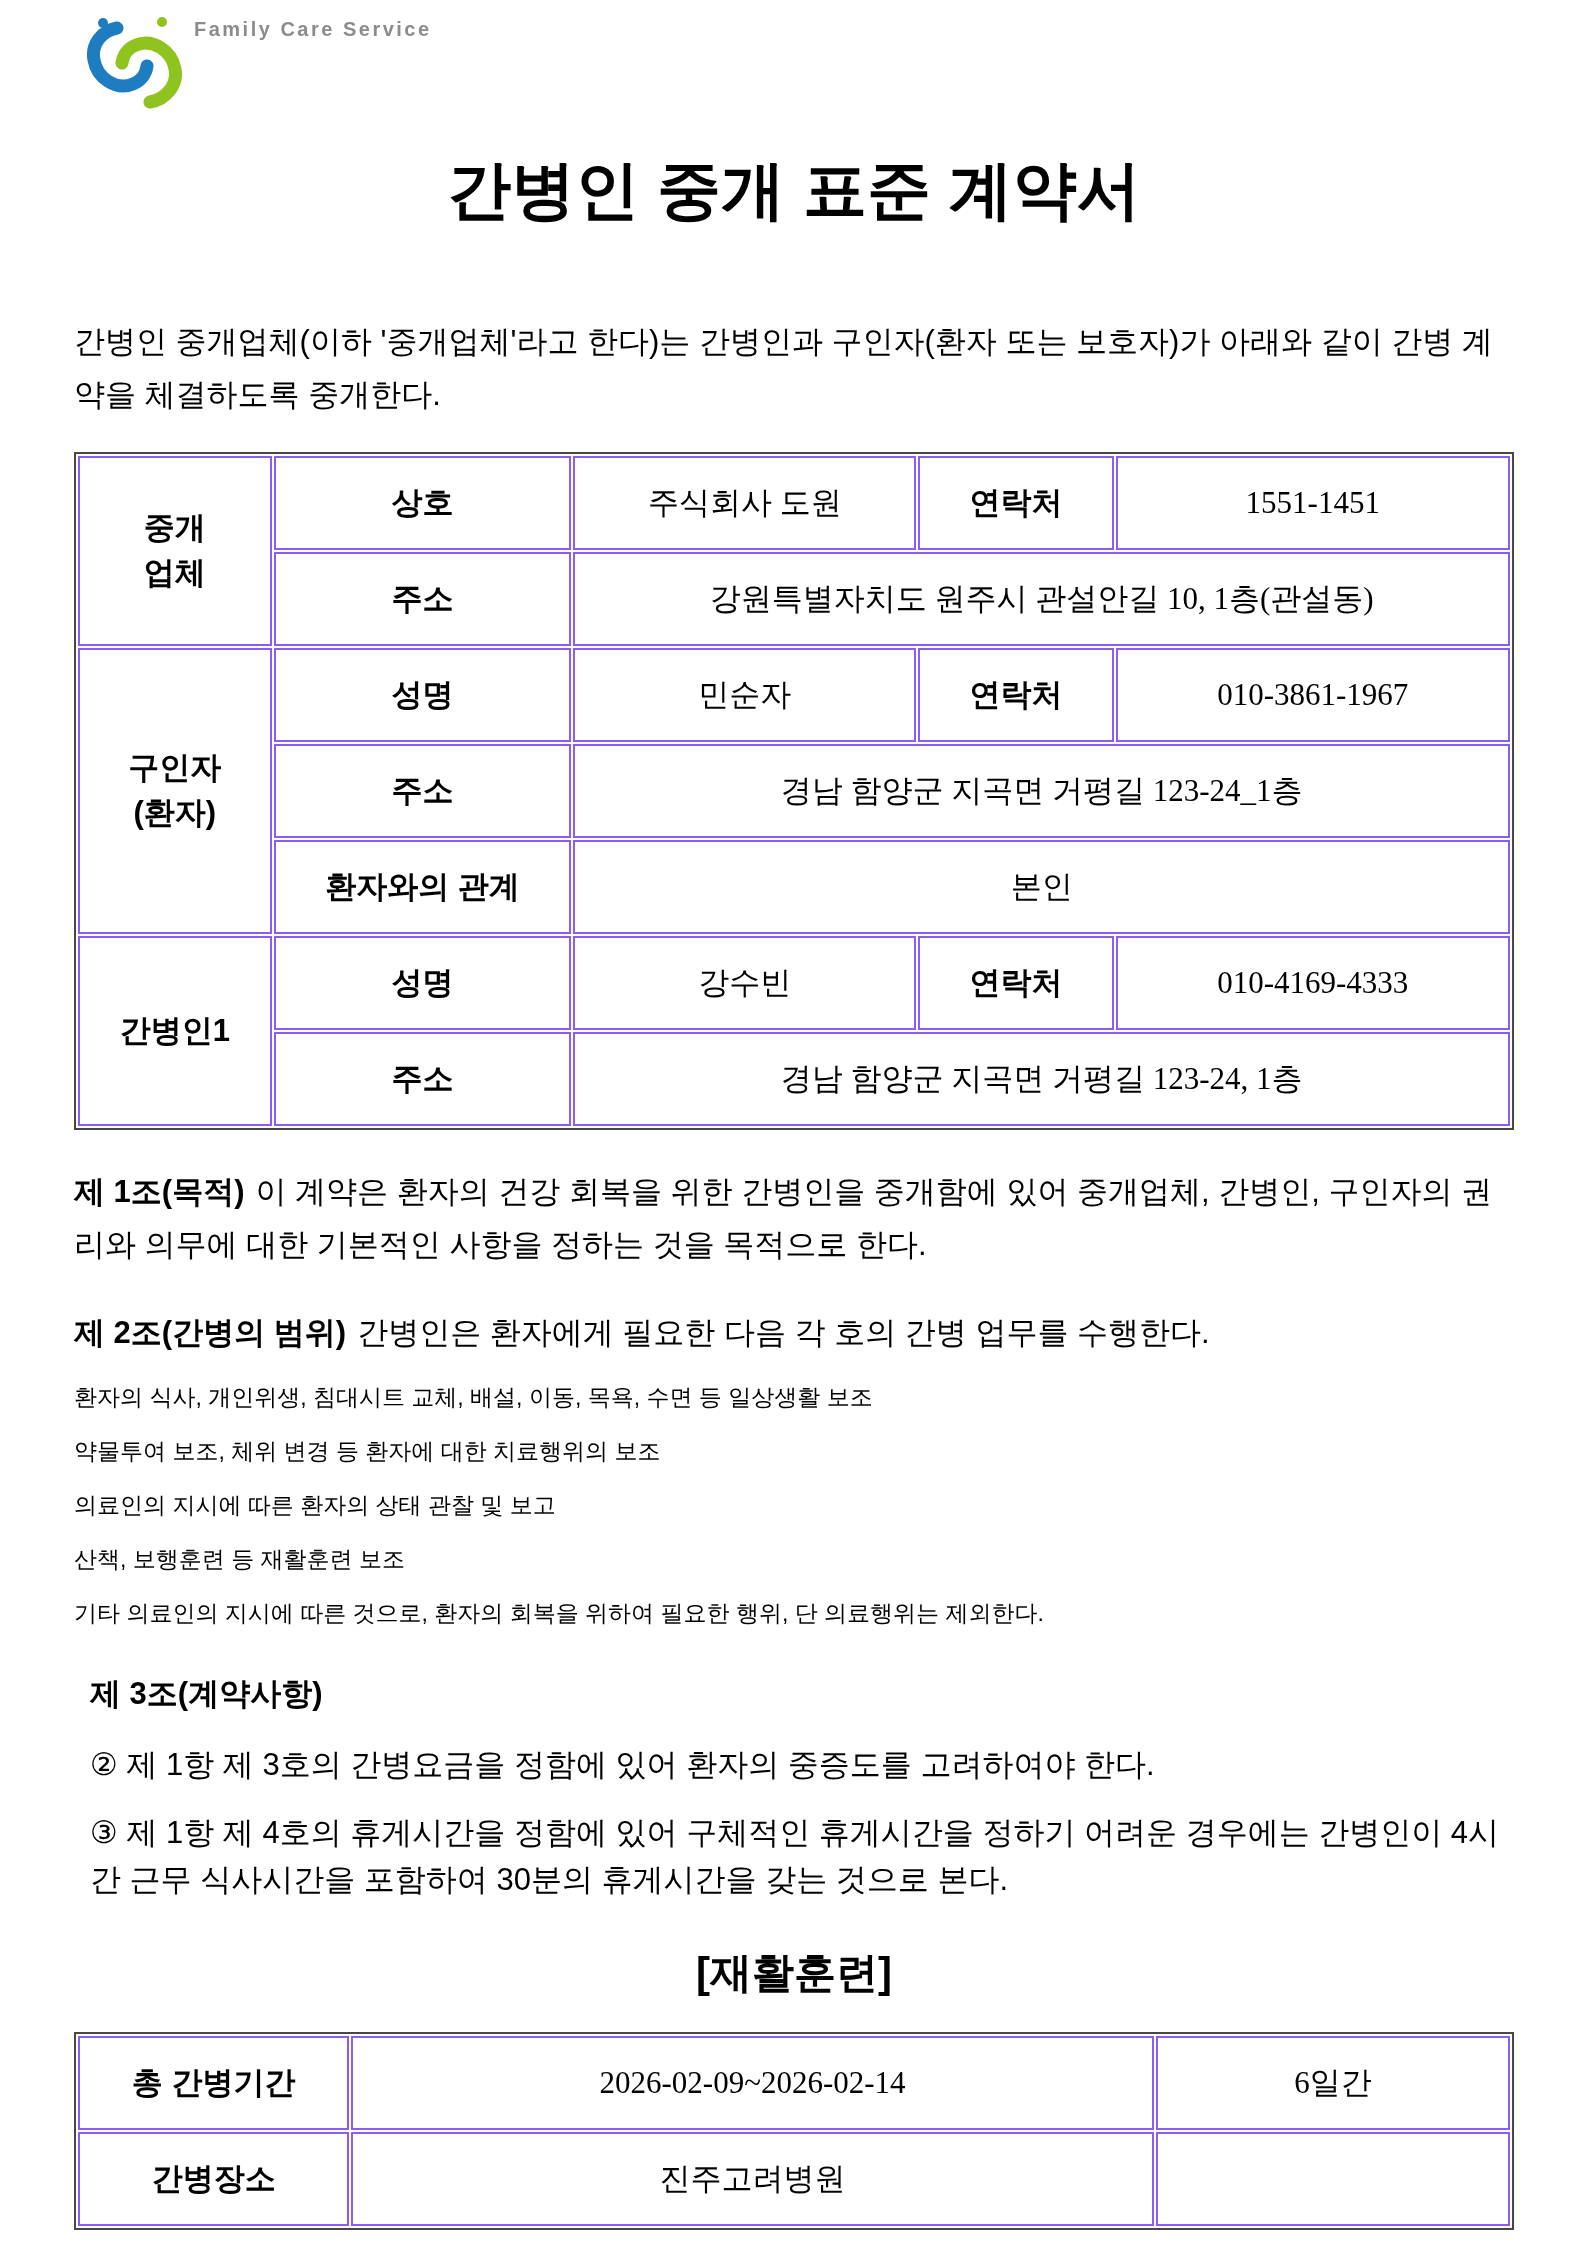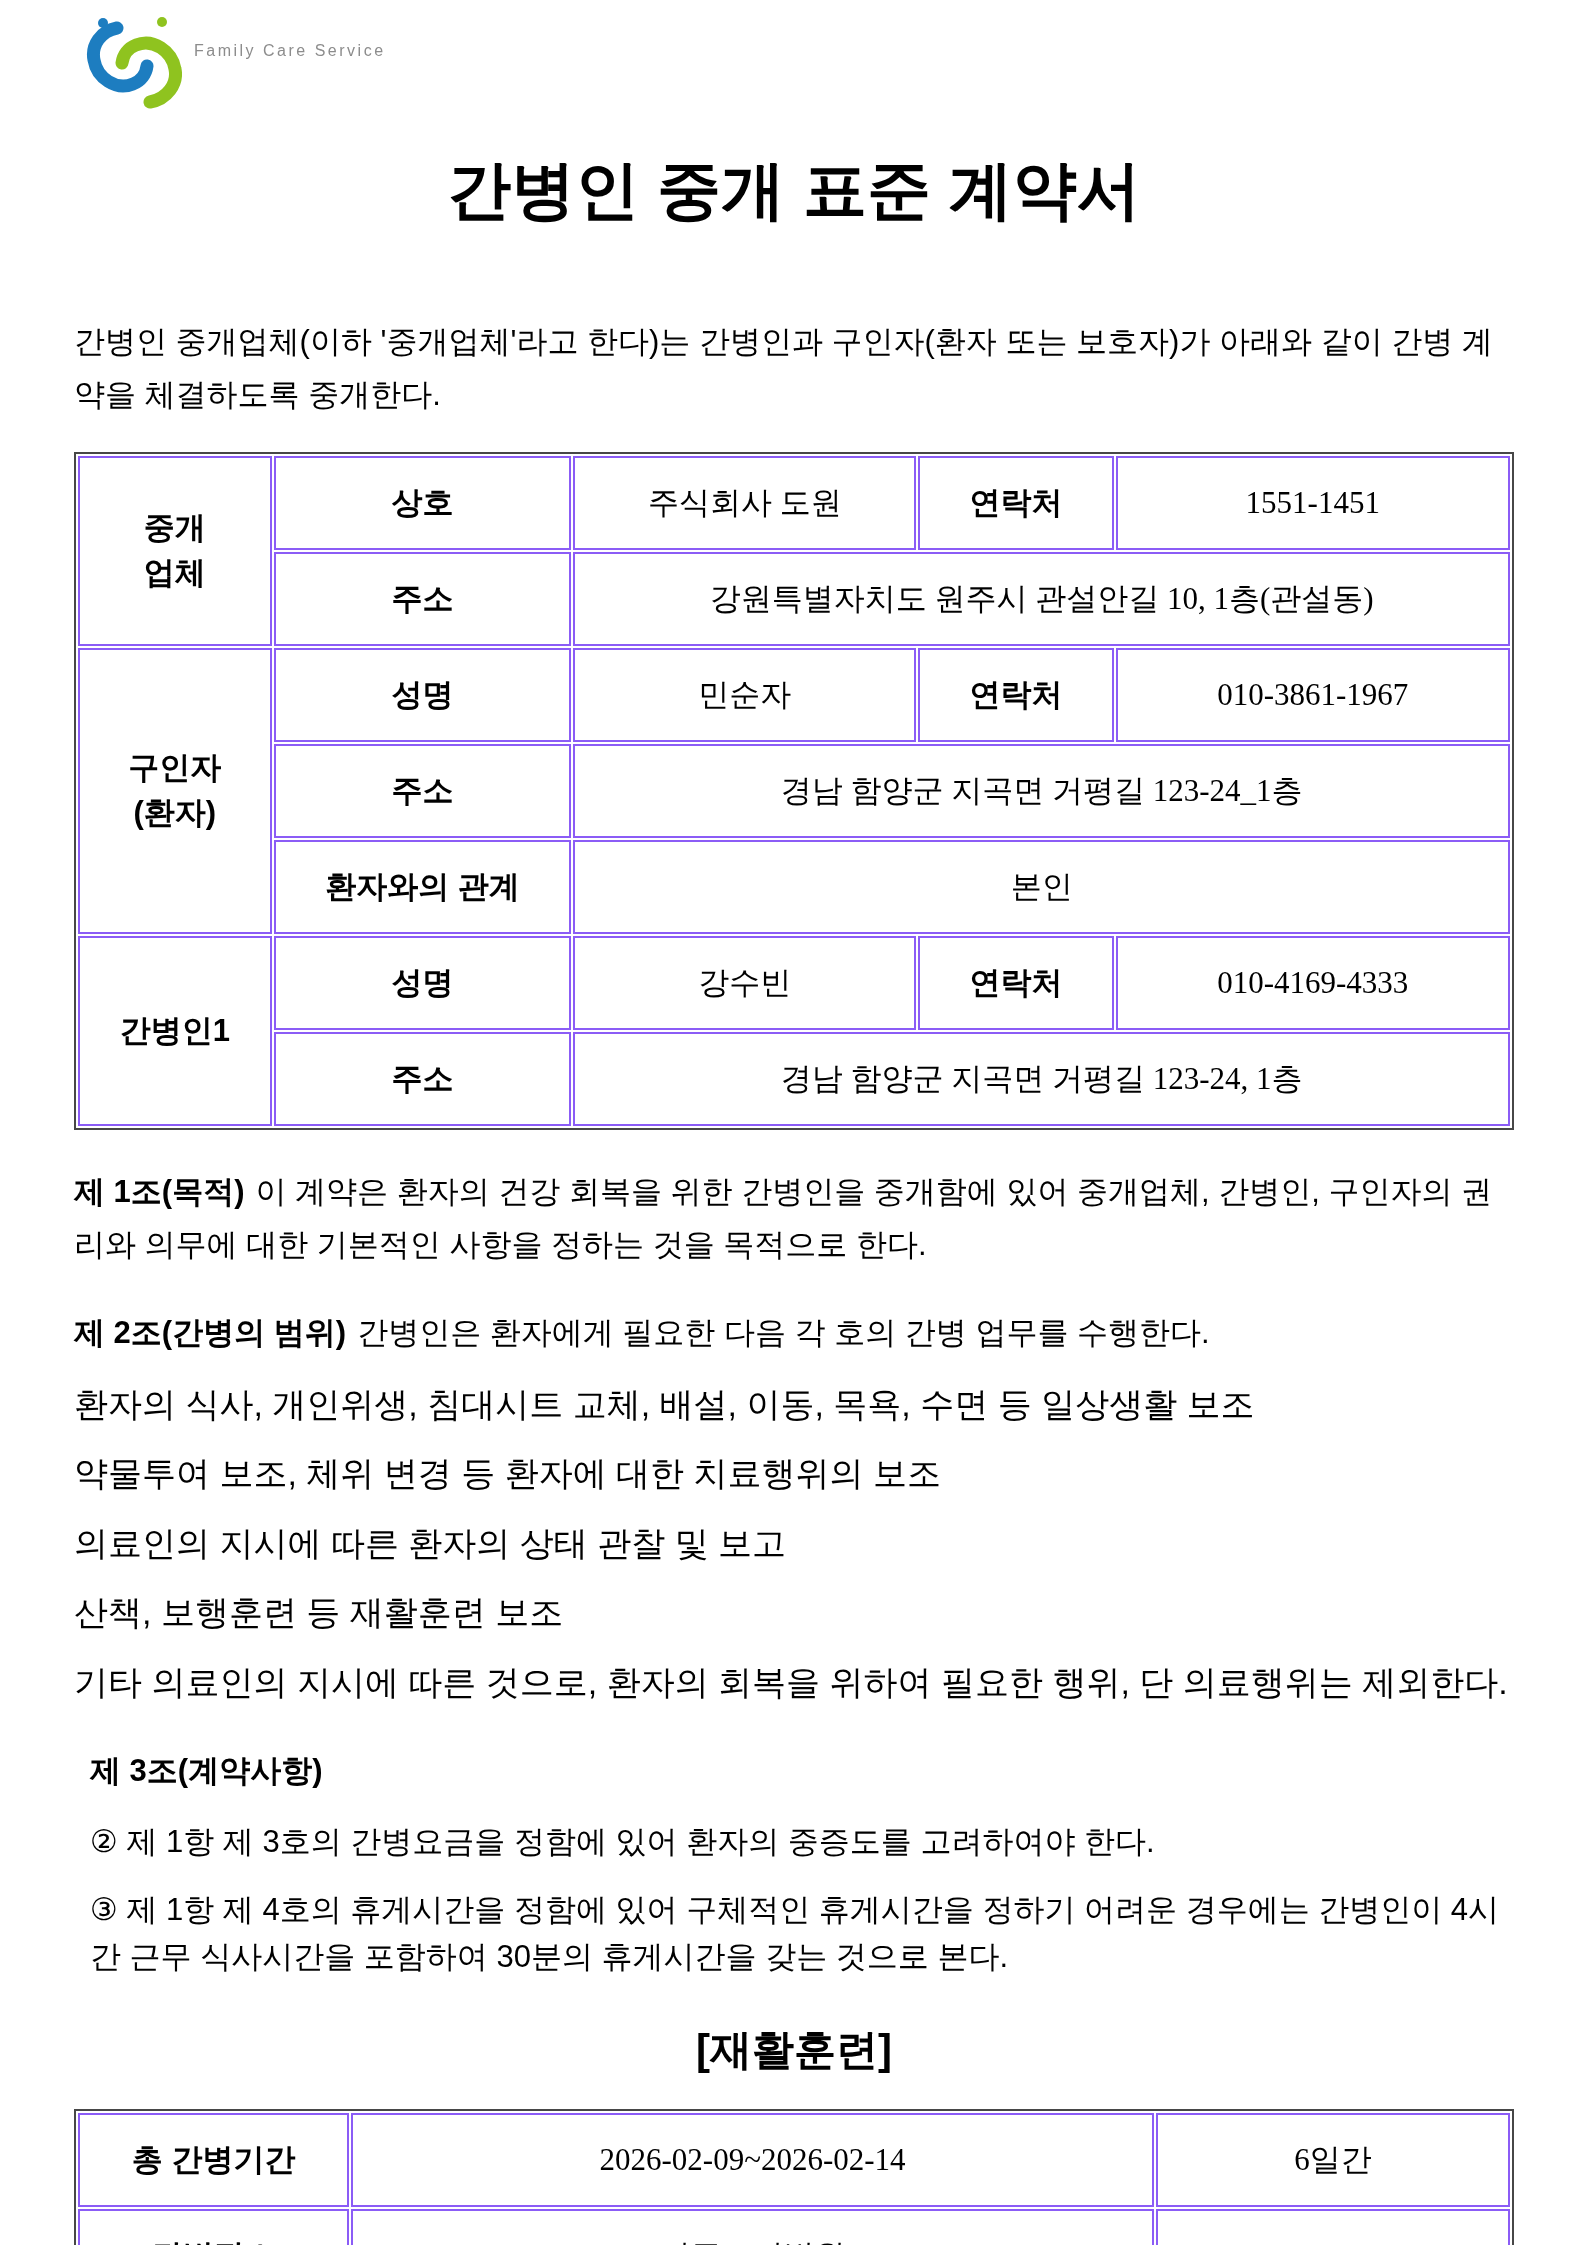--- a/index.html
+++ b/index.html
@@ -10,22 +10,22 @@
     color: #000;
     font-family: "Liberation Sans", "DejaVu Sans", sans-serif;
   }
   .page { padding: 0 74px; }
 
   
   .logo-row { display: flex; align-items: flex-start; padding: 14px 0 0 12px; height: 104px; }
   .logo-icon svg { width: 96px; height: 98px; display: block; }
   .logo-text { margin-left: 12px; display: flex; flex-direction: column; }
   .logo-tagline {
-    color: #8c8c8c; font-size: 16px; letter-spacing: 2.5px;
-    align-self: flex-end; margin-top: 28px; font-weight: 400;
+    color: #8c8c8c; font-size: 20px; letter-spacing: 2.5px;
+    align-self: flex-end; margin-top: 4px; font-weight: 700;
   }
   .logo-brand {
     color: #1e5a7c; font-weight: bold; font-size: 60px;
     line-height: 1.02; letter-spacing: 2px; margin-top: 3px;
   }
 
   
   .doc-title {
     text-align: center; font-size: 64px; font-weight: 800;
     line-height: 1.2; margin: 34px 0 0 0;
@@ -53,21 +53,21 @@
   .grid th { font-weight: bold; }
   .grid td.value { font-weight: 400; font-family: "Liberation Serif", "DejaVu Serif", serif; }
   .grid th.group { white-space: pre-line; line-height: 1.45; }
 
   
   .article { font-size: 31px; line-height: 1.68; margin: 36px 0 0 0; }
   .article .heading { font-weight: 800; margin-right: 11px; }
   .a3-block { margin: 38px 0 0 16px; }
   .a3-block .heading { font-size: 31px; font-weight: 800; line-height: 1.68; }
   .items { margin-top: 4px; }
-  .item { font-size: 34px; line-height: 1.4; margin: 22px 0 0 0; }
+  .item { font-size: 23px; line-height: 1.4; margin: 22px 0 0 0; }
   .clause {
     font-size: 31px; line-height: 1.5; margin: 22px 0 0 0;
     white-space: pre-line;
   }
 
   
   .section-header {
     text-align: center; font-size: 42px; font-weight: 800;
     line-height: 1.15; margin-top: 46px;
   }

